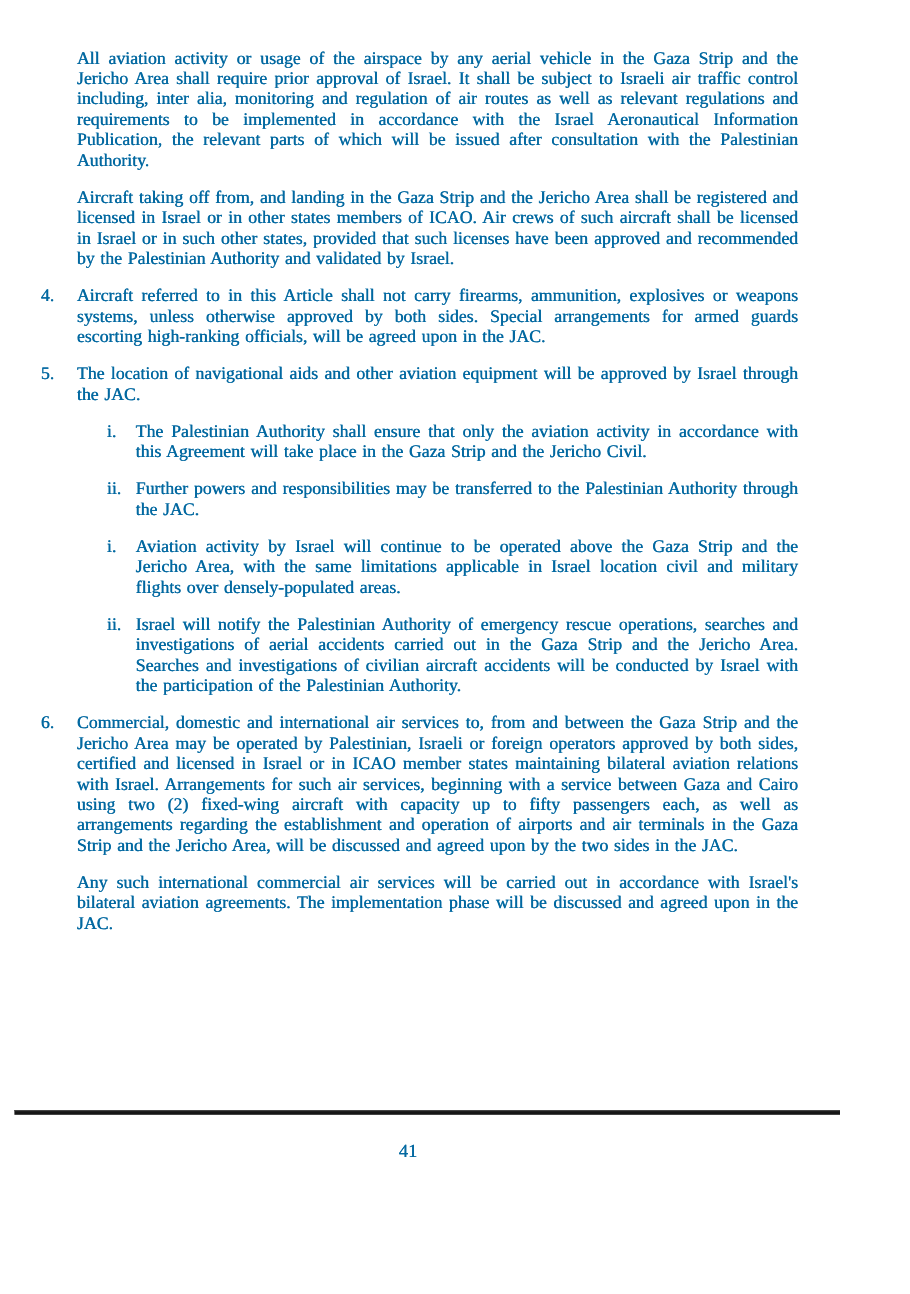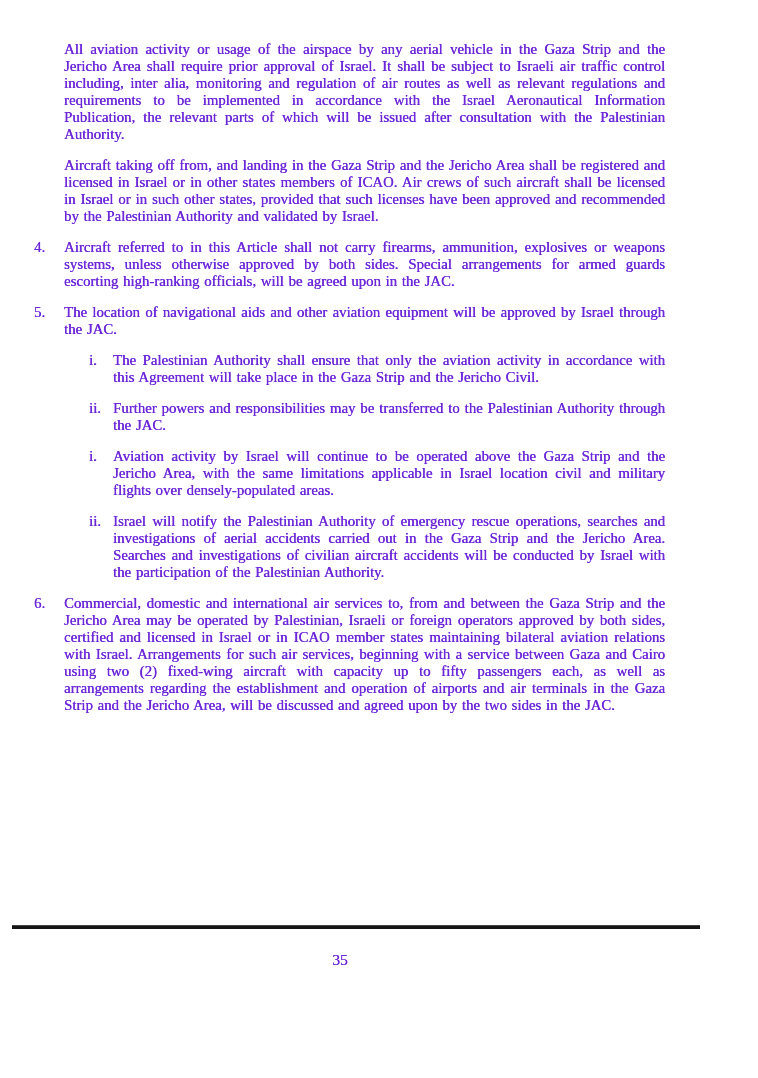--- a/index.html
+++ b/index.html
@@ -7,21 +7,21 @@
     padding: 0;
     background: #ffffff;
   }
   .page {
     position: relative;
     width: 758px;
     height: 1078px;
     background: #ffffff;
     overflow: hidden;
     font-family: "Liberation Serif", "DejaVu Serif", serif;
-    color: #6d28d9;
+    color: #0369a1;
   }
   .content {
     position: absolute;
     top: 41px;
     left: 0;
     right: 0;
   }
   .para {
     margin: 0 0 14px 0;
     text-align: justify;
@@ -115,19 +115,20 @@
     <div class="para rom-item">
       <span class="marker">ii.</span>
       <span>Israel will notify the Palestinian Authority of emergency rescue operations, searches and investigations of aerial accidents carried out in the Gaza Strip and the Jericho Area. Searches and investigations of civilian aircraft accidents will be conducted by Israel with the participation of the Palestinian Authority.</span>
     </div>
 
     <div class="para num-item">
       <span class="marker">6.</span>
       <span>Commercial, domestic and international air services to, from and between the Gaza Strip and the Jericho Area may be operated by Palestinian, Israeli or foreign operators approved by both sides, certified and licensed in Israel or in ICAO member states maintaining bilateral aviation relations with Israel. Arrangements for such air services, beginning with a service between Gaza and Cairo using two (2) fixed-wing aircraft with capacity up to fifty passengers each, as well as arrangements regarding the establishment and operation of airports and air terminals in the Gaza Strip and the Jericho Area, will be discussed and agreed upon by the two sides in the JAC.</span>
     </div>
 
+    <p class="para p-plain">Any such international commercial air services will be carried out in accordance with Israel's bilateral aviation agreements. The implementation phase will be discussed and agreed upon in the JAC.</p>
 
   </div>
 
   <div class="footer-rule"></div>
 
-  <div class="page-number">35</div>
+  <div class="page-number">41</div>
 </div>
 
 </body></html>

